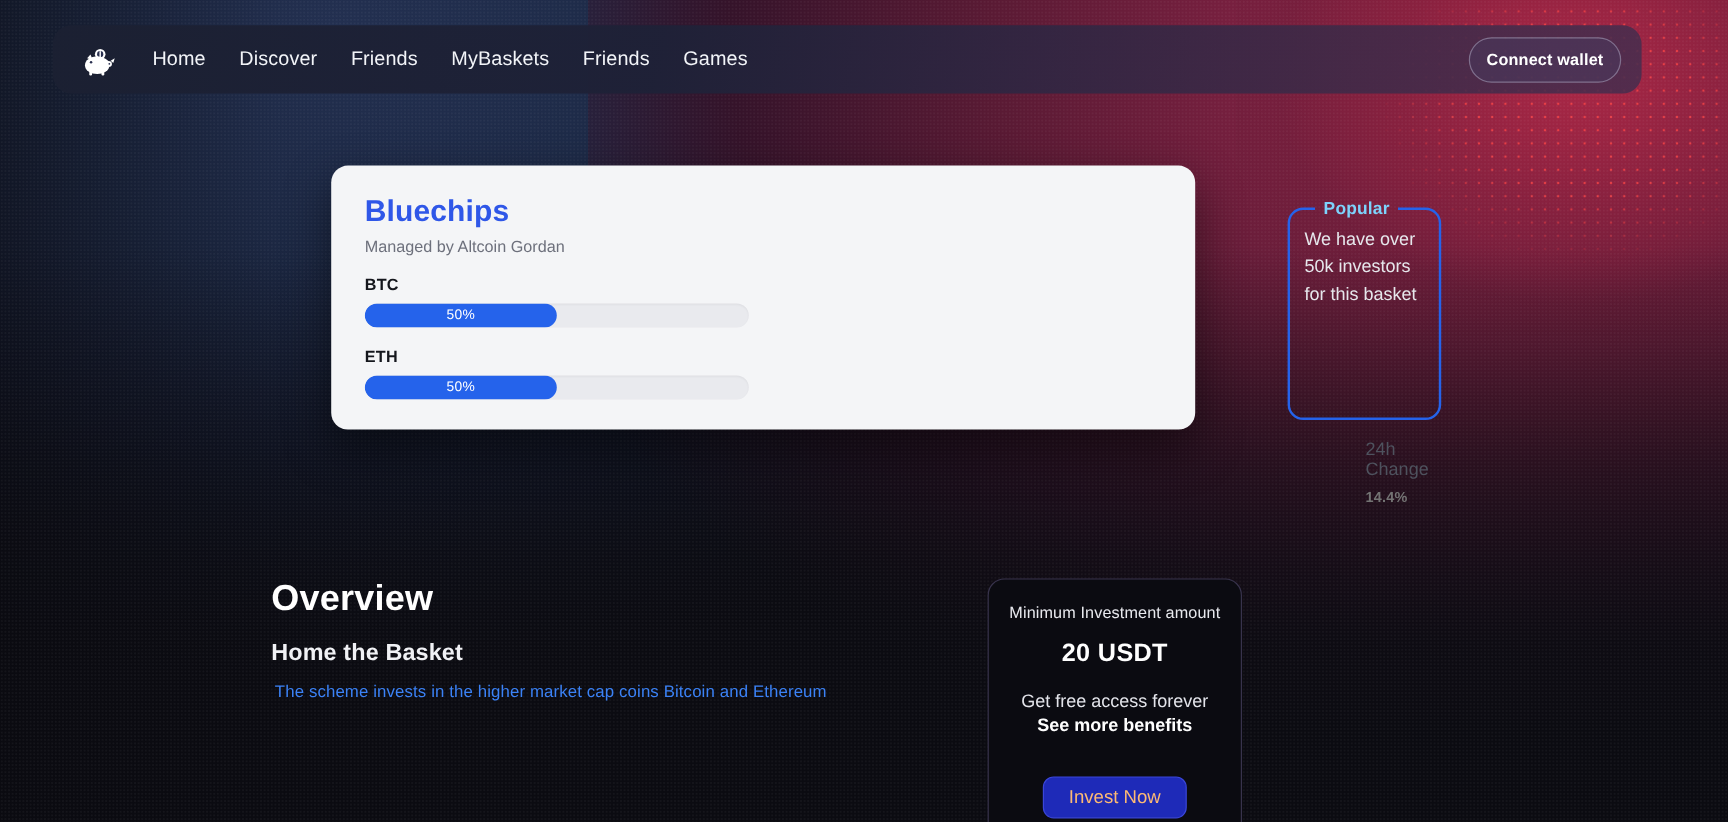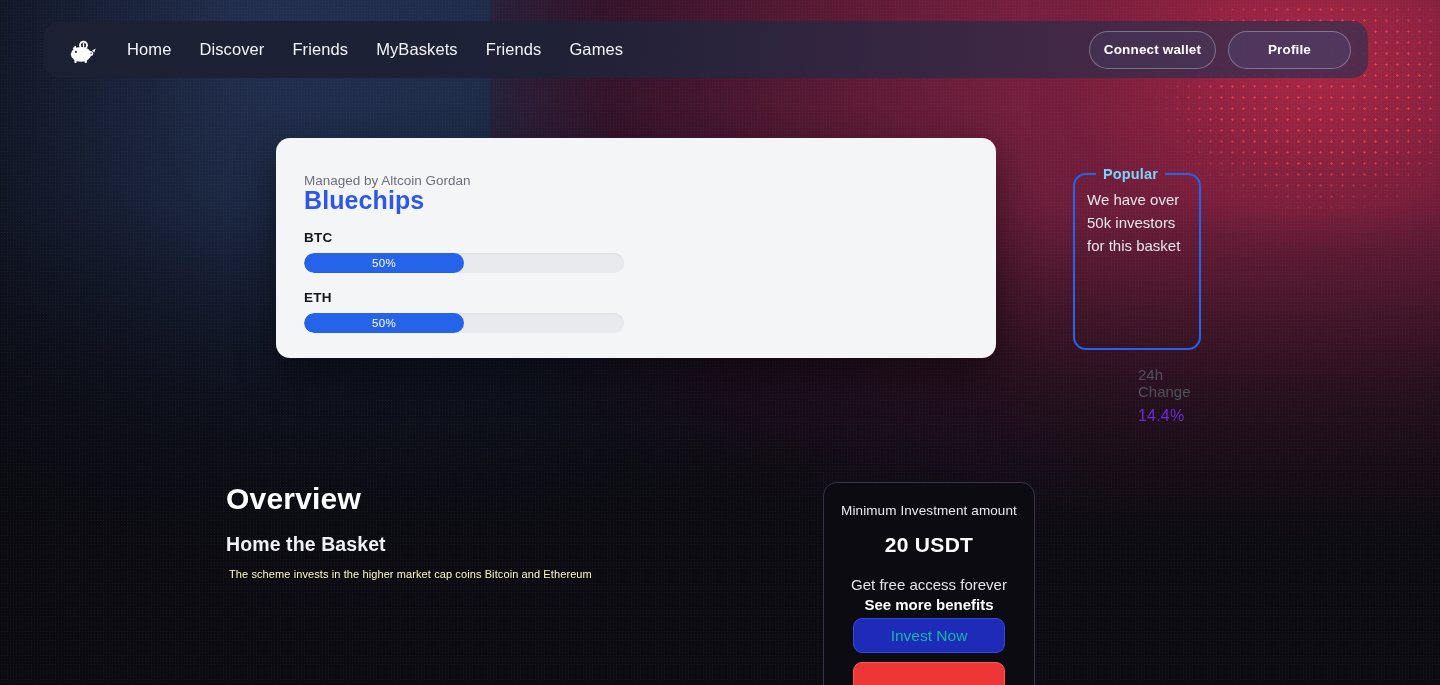--- a/index.html
+++ b/index.html
@@ -189,23 +189,23 @@
   #change-block {
     position: absolute;
     left: 862px; top: 228px;
   }
   #change-label {
     color: #4e525e;
     font-size: 15px;
   }
   #change-value {
     margin-top: 7px;
-    color: #6d28d9;
-    font-size: 16px;
-    font-weight: normal;
+    color: #737373;
+    font-size: 12px;
+    font-weight: bold;
     letter-spacing: .2px;
   }
 
   
   #popular-card {
     position: absolute;
     left: 1073px; top: 166px;
     width: 128px; height: 184px;
     border: 2.5px solid #2563eb;
     border-radius: 13px;
@@ -239,22 +239,22 @@
   #about-title {
     position: absolute;
     left: 226px; top: 533px;
     color: #f0f1f5;
     font-size: 19.5px;
     letter-spacing: .1px;
   }
   #about-text {
     position: absolute;
     left: 229px; top: 568px;
-    color: #fef9c3;
-    font-size: 11px;
+    color: #3b82f6;
+    font-size: 14px;
     letter-spacing: .1px;
   }
 
   
   #invest-card {
     position: absolute;
     left: 823px; top: 482px;
     width: 212px; height: 230px;
     background: #0b0b11;
     border: 1px solid #38334c;
@@ -281,26 +281,26 @@
     font-size: 15px;
   }
   #more-benefits-link {
     margin-top: 3px;
     color: #ffffff;
     font-size: 15px;
     font-weight: bold;
     cursor: pointer;
   }
   #invest-now-button {
-    margin: 5px auto 0 auto;
-    width: 152px; height: 35px;
+    margin: 34px auto 0 auto;
+    width: 120px; height: 35px;
     border-radius: 9px;
     background: #1e2ab8;
     border: 1px solid #3a46d8;
-    color: #14b8a6;
+    color: #fdba74;
     font-size: 15.5px;
     display: flex; align-items: center; justify-content: center;
     cursor: pointer;
   }
   #secondary-action-button {
     margin: 9px auto 0 auto;
     width: 152px; height: 35px;
     border-radius: 9px;
     background: #ef3636;
     border: 1px solid #ff5a5a;
@@ -346,28 +346,27 @@
     <li class="nav-link">Home</li>
     <li class="nav-link">Discover</li>
     <li class="nav-link">Friends</li>
     <li class="nav-link">MyBaskets</li>
     <li class="nav-link">Friends</li>
     <li class="nav-link">Games</li>
   </ul>
 
   <div id="nav-actions">
     <div class="nav-btn" id="connect-wallet-button">Connect wallet</div>
-    <div class="nav-btn" id="profile-button">Profile</div>
   </div>
 </nav>
 
 <section id="basket-card">
 
+  <div id="basket-title">Bluechips</div>
   <div id="basket-manager">Managed by Altcoin Gordan</div>
-  <div id="basket-title">Bluechips</div>
 
   <div class="alloc-block">
     <div class="alloc-label">BTC</div>
     <div class="alloc-track">
       <div class="alloc-fill" id="alloc-fill-btc" style="width: 50%;">
         <span class="alloc-pct">50%</span>
       </div>
     </div>
   </div>
 

